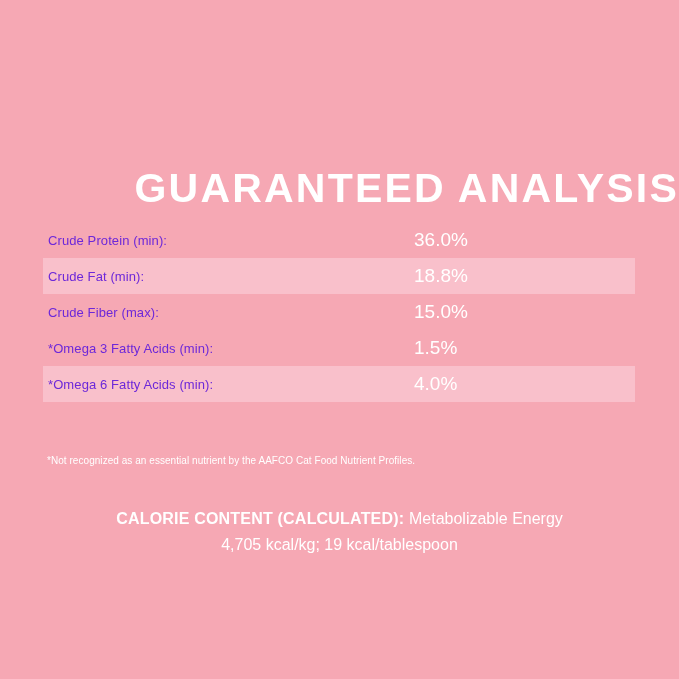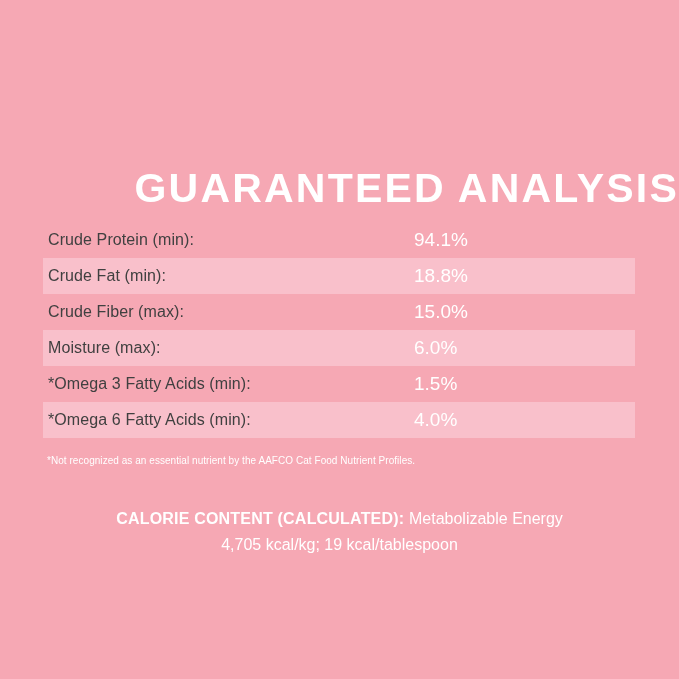--- a/index.html
+++ b/index.html
@@ -45,22 +45,22 @@
     display: flex;
     align-items: center;
     box-sizing: border-box;
   }
   .row.alt {
     background: #f9c0cb;
   }
   .row .label {
     position: absolute;
     left: 5px;
-    color: #404040;
-    font-size: 16px;
+    color: #6d28d9;
+    font-size: 13px;
     font-weight: normal;
     letter-spacing: 0.1px;
     white-space: nowrap;
   }
   .row .value {
     position: absolute;
     left: 371px;
     color: #ffffff;
     font-size: 19px;
     font-weight: normal;
@@ -101,37 +101,33 @@
 <body>
 
 <div class="panel">
 
   <div class="title">GUARANTEED ANALYSIS</div>
 
   <div class="table">
 
     <div class="row">
       <span class="label">Crude Protein (min):</span>
-      <span class="value">94.1%</span>
+      <span class="value">36.0%</span>
     </div>
 
     <div class="row alt">
       <span class="label">Crude Fat (min):</span>
       <span class="value">18.8%</span>
     </div>
 
     <div class="row">
       <span class="label">Crude Fiber (max):</span>
       <span class="value">15.0%</span>
     </div>
 
-    <div class="row alt">
-      <span class="label">Moisture (max):</span>
-      <span class="value">6.0%</span>
-    </div>
 
     <div class="row">
       <span class="label">*Omega 3 Fatty Acids (min):</span>
       <span class="value">1.5%</span>
     </div>
 
     <div class="row alt">
       <span class="label">*Omega 6 Fatty Acids (min):</span>
       <span class="value">4.0%</span>
     </div>

